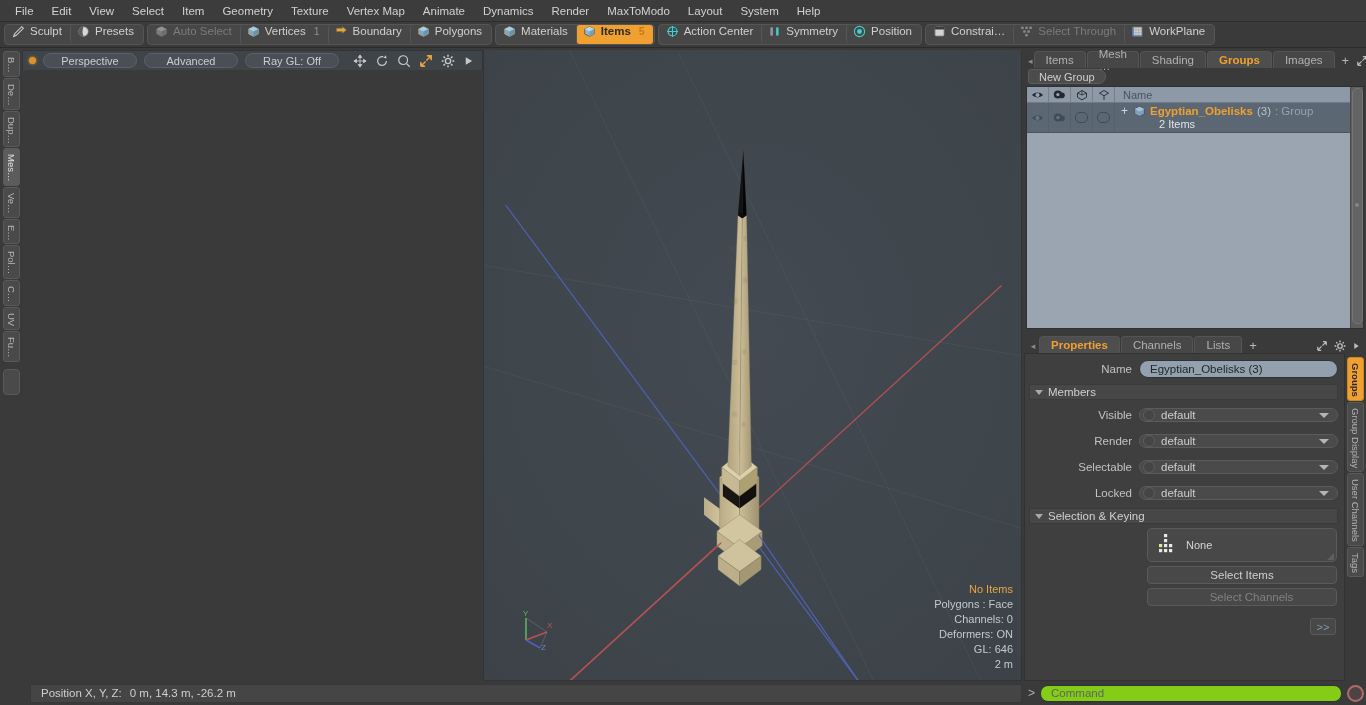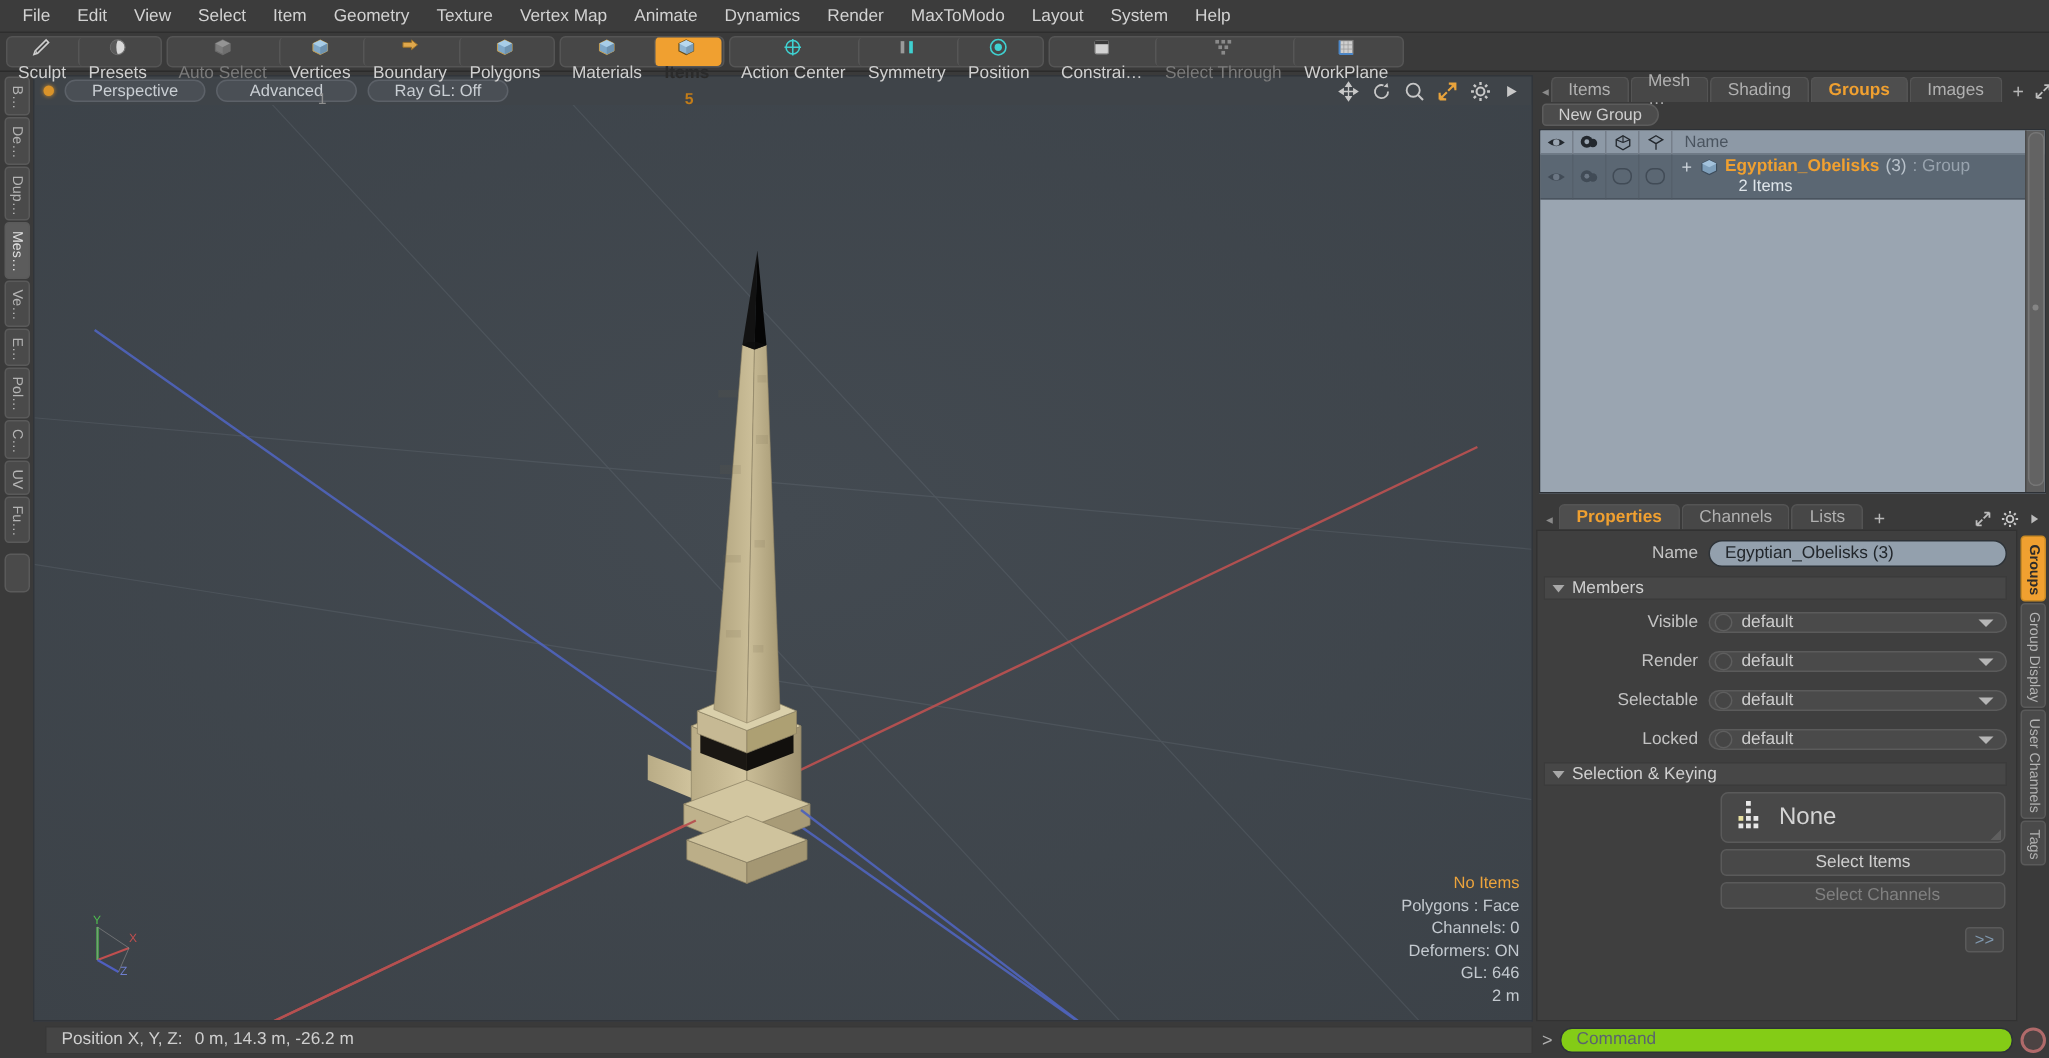--- a/index.html
+++ b/index.html
@@ -27,23 +27,23 @@
   .toolbar {
     height: 26px; background: #3a3a3a; display: flex; align-items: center;
     gap: 3px; padding: 0 4px; flex: none; border-bottom: 1px solid #2b2b2b;
   }
   .tgrp {
     display: flex; align-items: center; height: 21px;
     background: #474747; border: 1px solid #555; border-radius: 4px;
     padding: 0 1px; gap: 0px;
   }
   .tbtn {
-    display: flex; align-items: center; gap: 5px; height: 19px;
+    display: flex; align-items: flex-start; gap: 5px; height: 19px;
     padding: 0 8px 0 6px; color: #d0d0d0; font-size: 11.5px; white-space: nowrap;
-    border-radius: 3px; position: relative; flex-direction: column;
+    border-radius: 3px; position: relative;
   }
   .tbtn + .tbtn { border-left: 1px solid #565656; }
   .tbtn.active { background: #f0a030; color: #2b2b2b; font-weight: bold; border-radius: 3px; }
   .tbtn.dim { color: #7b7b7b; }
   .tbtn .cnt { color: #8e8e8e; font-size: 10.5px; margin-left: 3px; }
   .tbtn.active .cnt { color: #c27c18; }
 
   
   .ic { width: 13px; height: 13px; flex: none; display: block; }
 
@@ -58,21 +58,21 @@
   .vtab {
     width: 17px; background: #4a4a4a; border: 1px solid #5a5a5a; border-radius: 3px;
     color: #b4b4b4; font-size: 9.5px; writing-mode: vertical-rl;
     text-align: center; padding: 5px 0 3px 0; letter-spacing: 0px;
     display: flex; align-items: center; justify-content: center;
   }
   .vtab.on { background: #5c5c5c; color: #e0e0e0; }
   .vtab-blank { width: 17px; height: 26px; background: #4a4a4a; border: 1px solid #5a5a5a; border-radius: 4px; margin-top: 6px; }
 
   
-  .center { flex: 1; min-width: 0; display: flex; flex-direction: column; padding: 2px 2px 0 0; }
+  .center { flex: 1; min-width: 0; display: flex; flex-direction: row; padding: 2px 2px 0 0; }
   .vp-header {
     height: 20px; background: #3f4449; display: flex; align-items: center;
     padding: 0 6px; gap: 7px; flex: none; border: 1px solid #31353a; border-bottom: none;
   }
   .vp-dot { width: 7px; height: 7px; border-radius: 50%; background: #d9932a; box-shadow: 0 0 3px #d9932a; flex: none; }
   .vp-pill {
     height: 15px; min-width: 94px; padding: 0 12px; border-radius: 8px;
     background: #4a4f55; border: 1px solid #5c6168; color: #c9ced3;
     font-size: 11px; display: flex; align-items: center; justify-content: center;
   }
@@ -175,21 +175,21 @@
     height: 18px; background: #484848; border: 1px solid #5a5a5a; border-radius: 4px;
     display: flex; align-items: center; justify-content: center; color: #cfcfcf; font-size: 11.5px;
     margin-left: 118px; margin-bottom: 4px; margin-right: 1px;
   }
   .sk-btn.dim { color: #818181; padding-left: 19px; }
   .sk-none {
     height: 34px; background: #484848; border: 1px solid #5a5a5a; border-radius: 5px;
     display: flex; align-items: center; margin-left: 118px; margin-bottom: 4px; margin-right: 1px;
     padding-left: 8px; gap: 10px; position: relative;
   }
-  .sk-none .lbl { color: #d4d4d4; font-size: 16px; }
+  .sk-none .lbl { color: #d4d4d4; font-size: 11px; }
   .sk-none .resz { position: absolute; right: 2px; bottom: 1px; width: 0; height: 0; border-left: 7px solid transparent; border-bottom: 7px solid #5f5f5f; }
   .gg-btn {
     width: 26px; height: 17px; background: #484848; border: 1px solid #5a5a5a; border-radius: 3px;
     display: flex; align-items: center; justify-content: center; color: #7f97ad; font-size: 11px;
     margin-left: auto; margin-right: 2px; margin-top: 8px;
   }
   .vtabs-right { width: 21px; flex: none; display: flex; flex-direction: column; align-items: center; padding-top: 4px; gap: 1px; }
   .vtabs-right .vtab { width: 17px; }
   .vtabs-right .vtab.on { background: #f0a030; color: #2b2b2b; font-weight: bold; border-color: #c98a24; }
 

